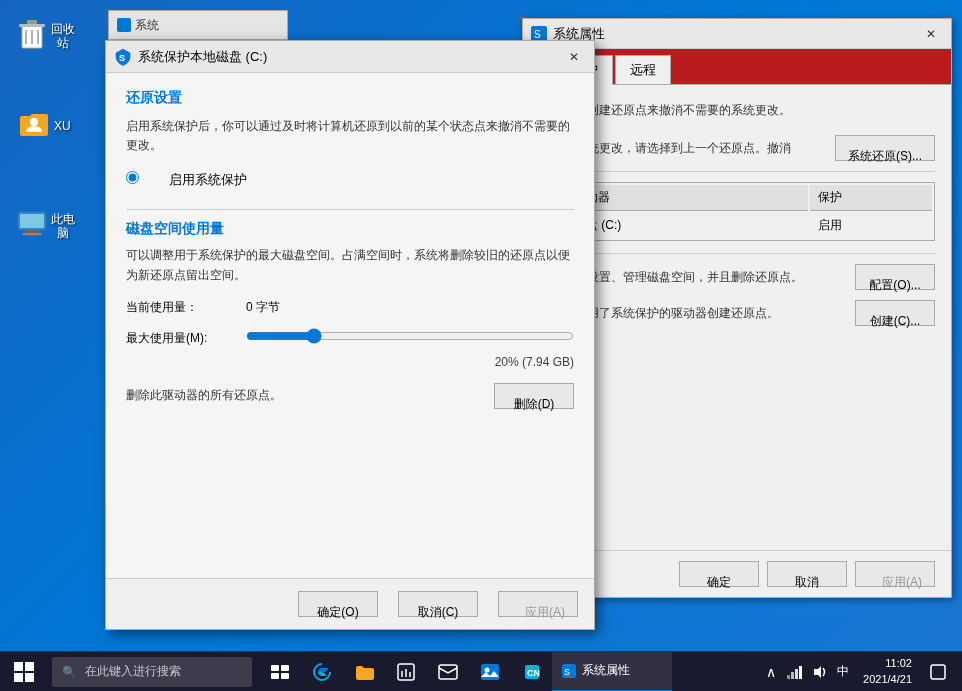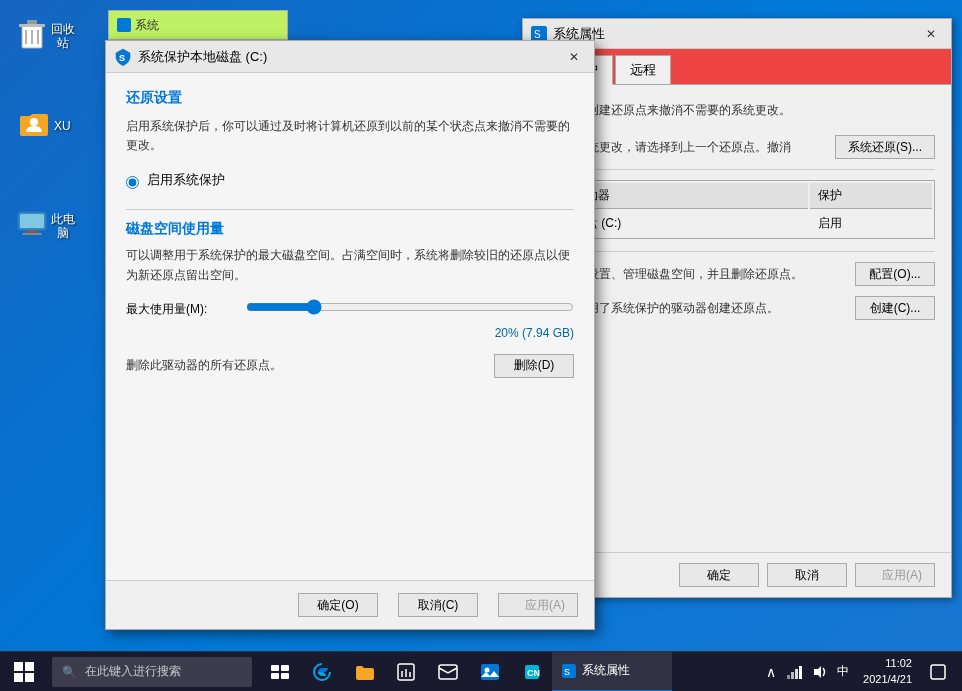--- a/index.html
+++ b/index.html
@@ -77,21 +77,21 @@
       display: flex;
       align-items: center;
       justify-content: center;
       font-size: 12px;
       color: #333;
     }
 
     .sys-props-tabs {
       display: flex;
       border-bottom: 1px solid #aaa;
-      background: #ef4444;
+      background: #b91c1c;
       padding: 0 8px;
       padding-top: 6px;
     }
     .tab-item {
       padding: 5px 14px;
       border: 1px solid #aaa;
       border-bottom: none;
       background: #f0f0f0;
       margin-right: 2px;
       cursor: pointer;
@@ -135,21 +135,21 @@
     .sys-restore-row {
       display: flex;
       justify-content: space-between;
       align-items: center;
       margin-bottom: 10px;
       font-size: 12px;
     }
     .win-button {
       min-width: 80px;
       height: 24px;
-      padding: 0 12px;
+      padding: 12px 12px;
       border: 1px solid #aaa;
       background: #e8e8e8;
       cursor: pointer;
       font-size: 12px;
       font-family: inherit;
     }
     .win-button.disabled { color: #999; cursor: default; text-align: right; }
 
     .sys-props-footer {
       display: flex;
@@ -213,23 +213,24 @@
       color: #333;
       margin-bottom: 16px;
       line-height: 1.6;
     }
 
     .radio-group {
       margin-bottom: 20px;
     }
     .radio-item {
       display: flex;
-      align-items: flex-end;
+      align-items: flex-start;
       margin-bottom: 10px;
       font-size: 13px;
+      gap: 22px;
     }
     .radio-item input[type="radio"] {
       margin-right: 8px;
       accent-color: #0078d7;
     }
 
     .divider {
       border: none;
       border-top: 1px solid #ccc;
       margin: 10px 0;
@@ -272,21 +273,21 @@
       flex: 1;
     }
     input[type="range"] {
       width: 100%;
       accent-color: #0078d7;
     }
 
     .slider-percent {
       text-align: right;
       font-size: 12px;
-      color: #0369a1;
+      color: #404040;
       margin-bottom: 14px;
       padding-left: 120px;
     }
 
     .delete-row {
       display: flex;
       align-items: center;
       justify-content: space-between;
       margin-top: 8px;
     }
@@ -414,21 +415,21 @@
       background: transparent;
     }
 
     
     .secondary-window {
       position: absolute;
       top: 10px;
       left: 108px;
       width: 180px;
       height: 30px;
-      background: #bef264;
+      background: #e5e5e5;
       border: 1px solid #aaa;
       display: flex;
       align-items: center;
       padding: 0 8px;
       font-size: 12px;
       color: #333;
     }
 
     
     .taskbar-app-item {
@@ -581,20 +582,24 @@
         </div>
       </div>
     </div>
 
     <hr class="divider">
 
     <div class="disk-usage-section">
       <div class="section-title">磁盘空间使用量</div>
       <p class="disk-usage-desc">可以调整用于系统保护的最大磁盘空间。占满空间时，系统将删除较旧的还原点以便为新还原点留出空间。</p>
 
+      <div class="usage-row">
+        <span class="usage-label">当前使用量：</span>
+        <span class="usage-value">0 字节</span>
+      </div>
 
       <div class="slider-row">
         <span class="slider-label">最大使用量(M):</span>
         <div class="slider-container">
           <input type="range" min="1" max="100" value="20" style="">
         </div>
       </div>
 
       <div class="slider-percent">20% (7.94 GB)</div>
 

